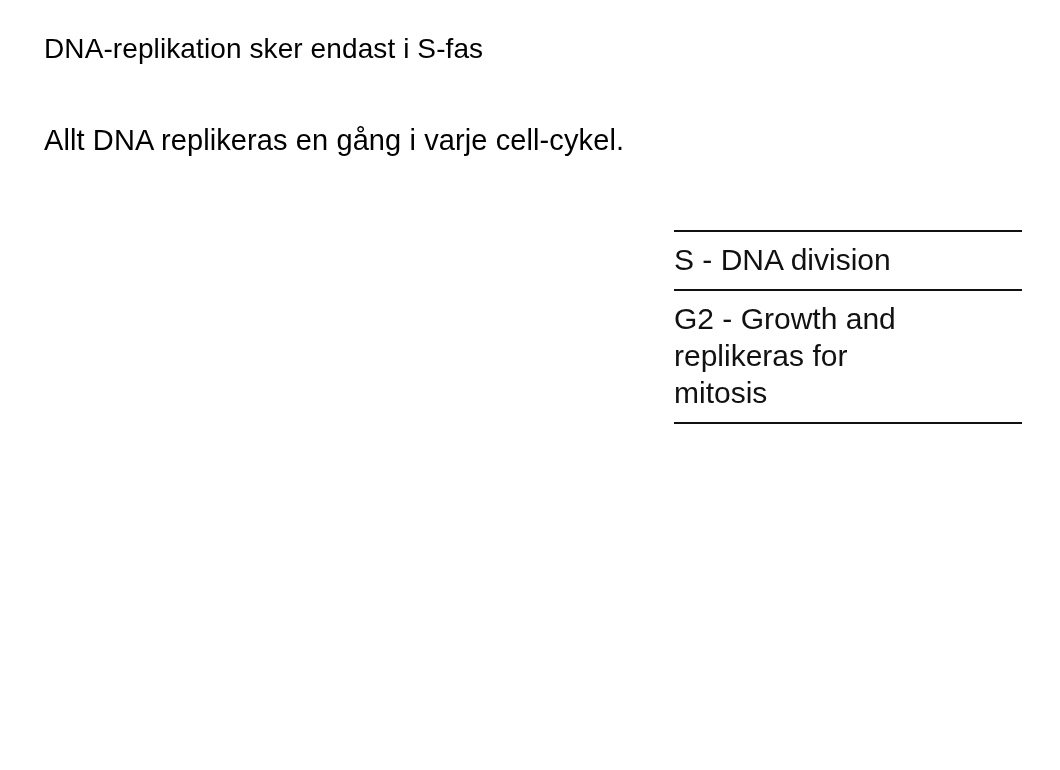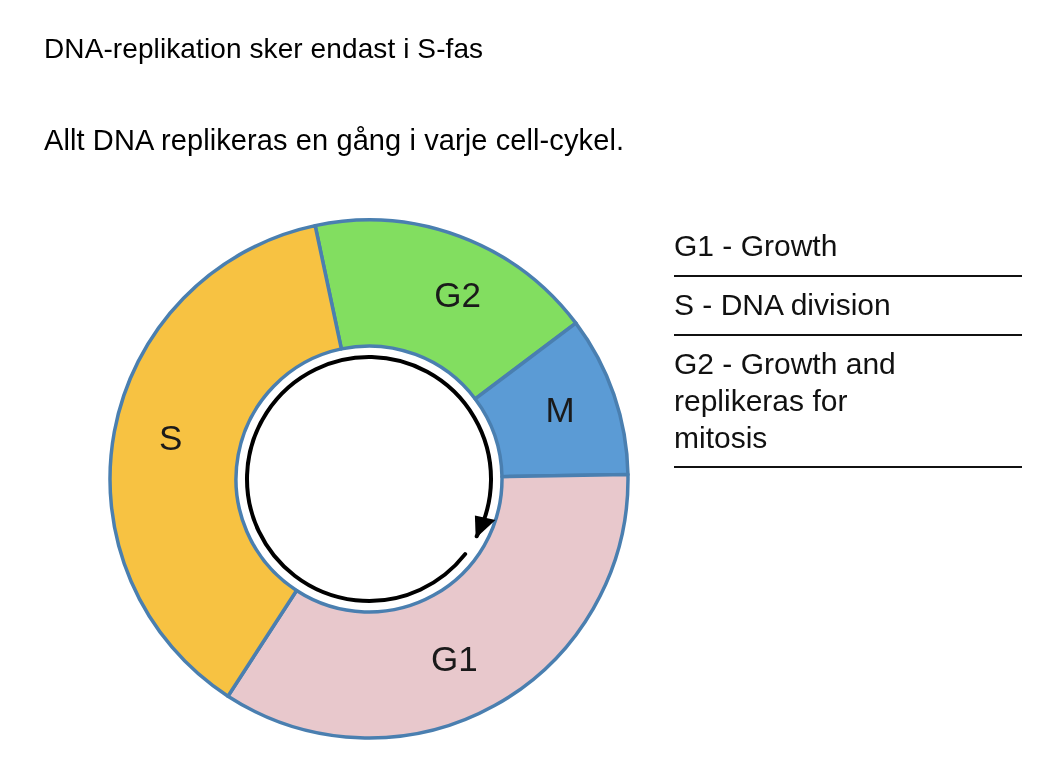--- a/index.html
+++ b/index.html
@@ -94,45 +94,22 @@
 </style>
 </head>
 <body>
 
 <div class="slide">
 
   <div class="heading" id="line-2">Allt DNA replikeras en gång i varje cell-cykel.</div>
 
   <div class="heading" id="line-1">DNA-replikation sker endast i S-fas</div>
 
-  <div class="diagram">
-    <svg viewBox="0 0 545 550" xmlns="http://www.w3.org/2000/svg">
-      <g>
-        <path id="seg-0" d="M 217.15087207820022 20.65977140994437 A 259 259 0 0 1 477.84659710224884 118.1299090036195 L 377.21852283628994 193.9586019207776 A 133 133 0 0 0 243.34774512123795 143.90636910240386 Z" fill="#82DE60" stroke="#4A7FB0" stroke-width="3.5" stroke-linejoin="round"></path>
-        <path id="seg-1" d="M 477.84659710224884 118.1299090036195 A 259 259 0 0 1 529.9605530455053 269.47982673274356 L 403.9797434558001 271.67882994384127 A 133 133 0 0 0 377.21852283628994 193.9586019207776 Z" fill="#5B9BD5" stroke="#4A7FB0" stroke-width="3.5" stroke-linejoin="round"></path>
-        <path id="seg-2" d="M 529.9605530455053 269.47982673274356 A 259 259 0 0 1 129.938489931108 491.21567709786484 L 198.5630083430014 385.54318553674136 A 133 133 0 0 0 403.9797434558001 271.67882994384127 Z" fill="#E8C8CC" stroke="#4A7FB0" stroke-width="3.5" stroke-linejoin="round"></path>
-        <path id="seg-3" d="M 129.938489931108 491.21567709786484 A 259 259 0 0 1 217.15087207820022 20.65977140994437 L 243.34774512123795 143.90636910240386 A 133 133 0 0 0 198.5630083430014 385.54318553674136 Z" fill="#F7C242" stroke="#4A7FB0" stroke-width="3.5" stroke-linejoin="round"></path>
-      </g>
-      <g>
-        <path id="arrow-arc" fill="none" d="M 367.1373119400201 349.1106999897303 A 122 122 0 1 1 378.7196063287891 331.27553065987865" stroke="#000000" stroke-width="4" stroke-linecap="round"></path>
-        <polygon id="arrow-head" points="377.70360427100627,333.1467736700531 397.4905166672554,315.09926025186803 376.89808046712346,310.46363329920155" fill="#000000"></polygon>
-      </g>
-      <g>
-        <text class="seg-label" id="lbl-0" x="359.55097165139364" y="92.44360264756827">G2</text>
-        <text class="seg-label" id="lbl-1" x="461.994752271062" y="208.23523279965434">M</text>
-        <text class="seg-label" id="lbl-2" x="356.36888887162127" y="457.0741729814033">G1</text>
-        <text class="seg-label" id="lbl-3" x="72.71130894357188" y="235.45658293393797">S</text>
-      </g>
-    </svg>
-  </div>
 
   <div class="legend">
-    <div class="legend-row" id="legend-row-0">
-      <span class="legend-text">G1 - Growth</span>
-    </div>
     <div class="legend-rule"></div>
 
     <div class="legend-row" id="legend-row-1">
       <span class="legend-text">S - DNA division</span>
     </div>
     <div class="legend-rule"></div>
 
     <div class="legend-row" id="legend-row-2">
       <span class="legend-text">G2 - Growth and
 replikeras for

